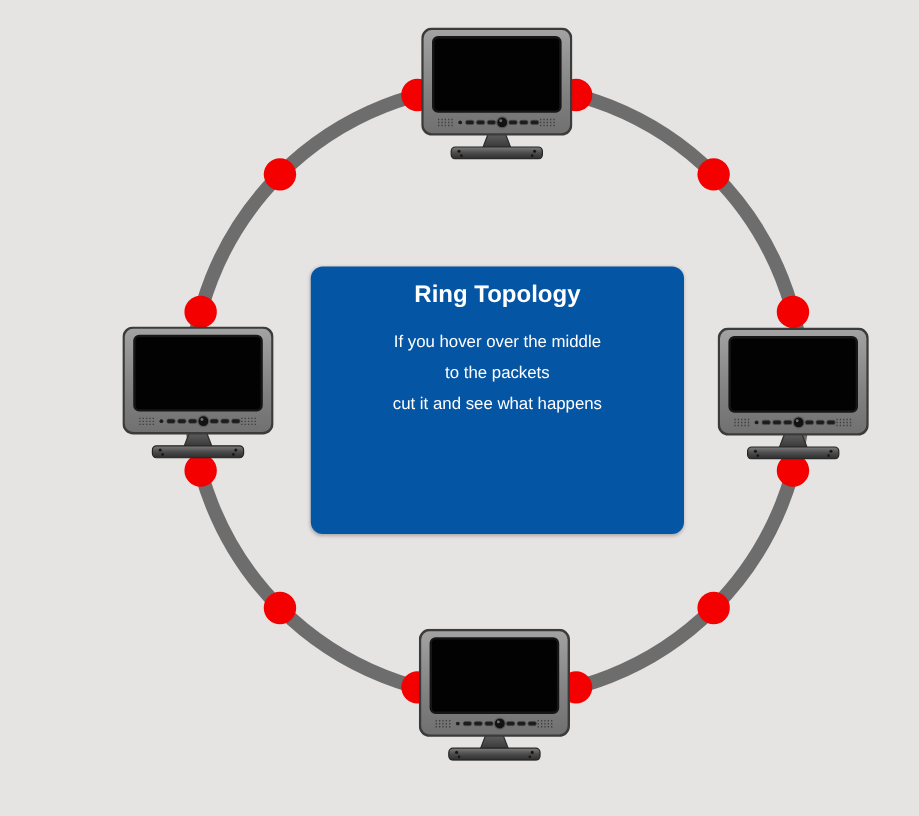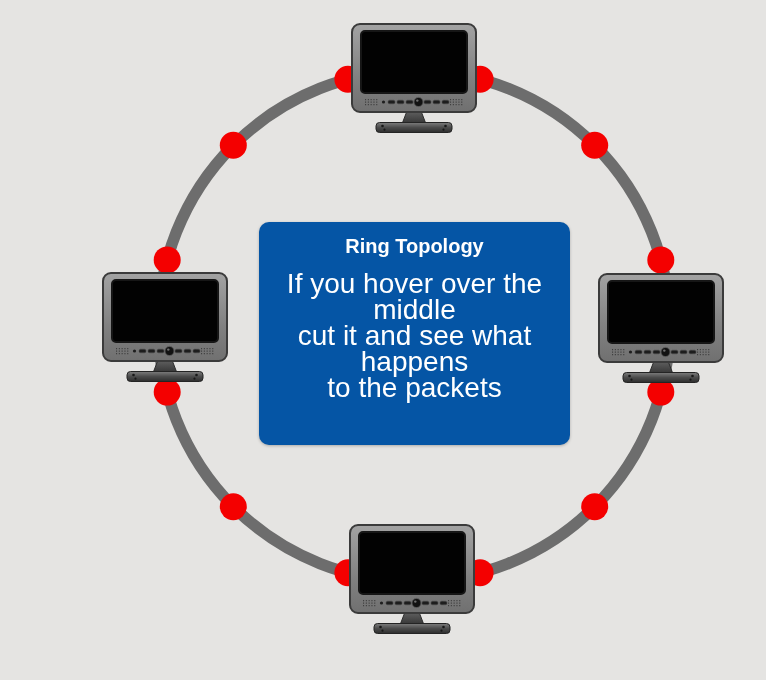--- a/index.html
+++ b/index.html
@@ -31,21 +31,21 @@
     text-align: center;
     box-shadow: 0 1px 3px rgba(0,0,0,0.25);
   }
   .infobox-title {
     font-size: 20px;
     font-weight: bold;
     line-height: 24px;
     margin-bottom: 13px;
   }
   .infobox-line {
-    font-size: 28px;
+    font-size: 14px;
     line-height: 26px;
   }
   [data-name="network-cable"] { cursor: pointer; }
 </style>
 </head>
 <body>
 
 <div class="stage" data-name="ring-topology-simulation">
 
   <svg class="canvas" data-name="topology-canvas" viewBox="0 0 766 680" xmlns="http://www.w3.org/2000/svg">
@@ -129,18 +129,18 @@
     </g>
     <g data-name="computer-node-left">
       <use href="#monitor" width="126" height="110" data-name="computer-icon" x="102" y="272"></use>
     </g>
   </svg>
 
   <div class="infobox" data-name="info-panel">
     <div class="infobox-title" data-name="panel-title">Ring Topology</div>
     <div data-name="panel-body">
       <div class="infobox-line" data-name="panel-body-line">If you hover over the middle</div>
+      <div class="infobox-line" data-name="panel-body-line">to the packets</div>
       <div class="infobox-line" data-name="panel-body-line">cut it and see what happens</div>
-      <div class="infobox-line" data-name="panel-body-line">to the packets</div>
     </div>
   </div>
 
 </div>
 
 </body></html>

